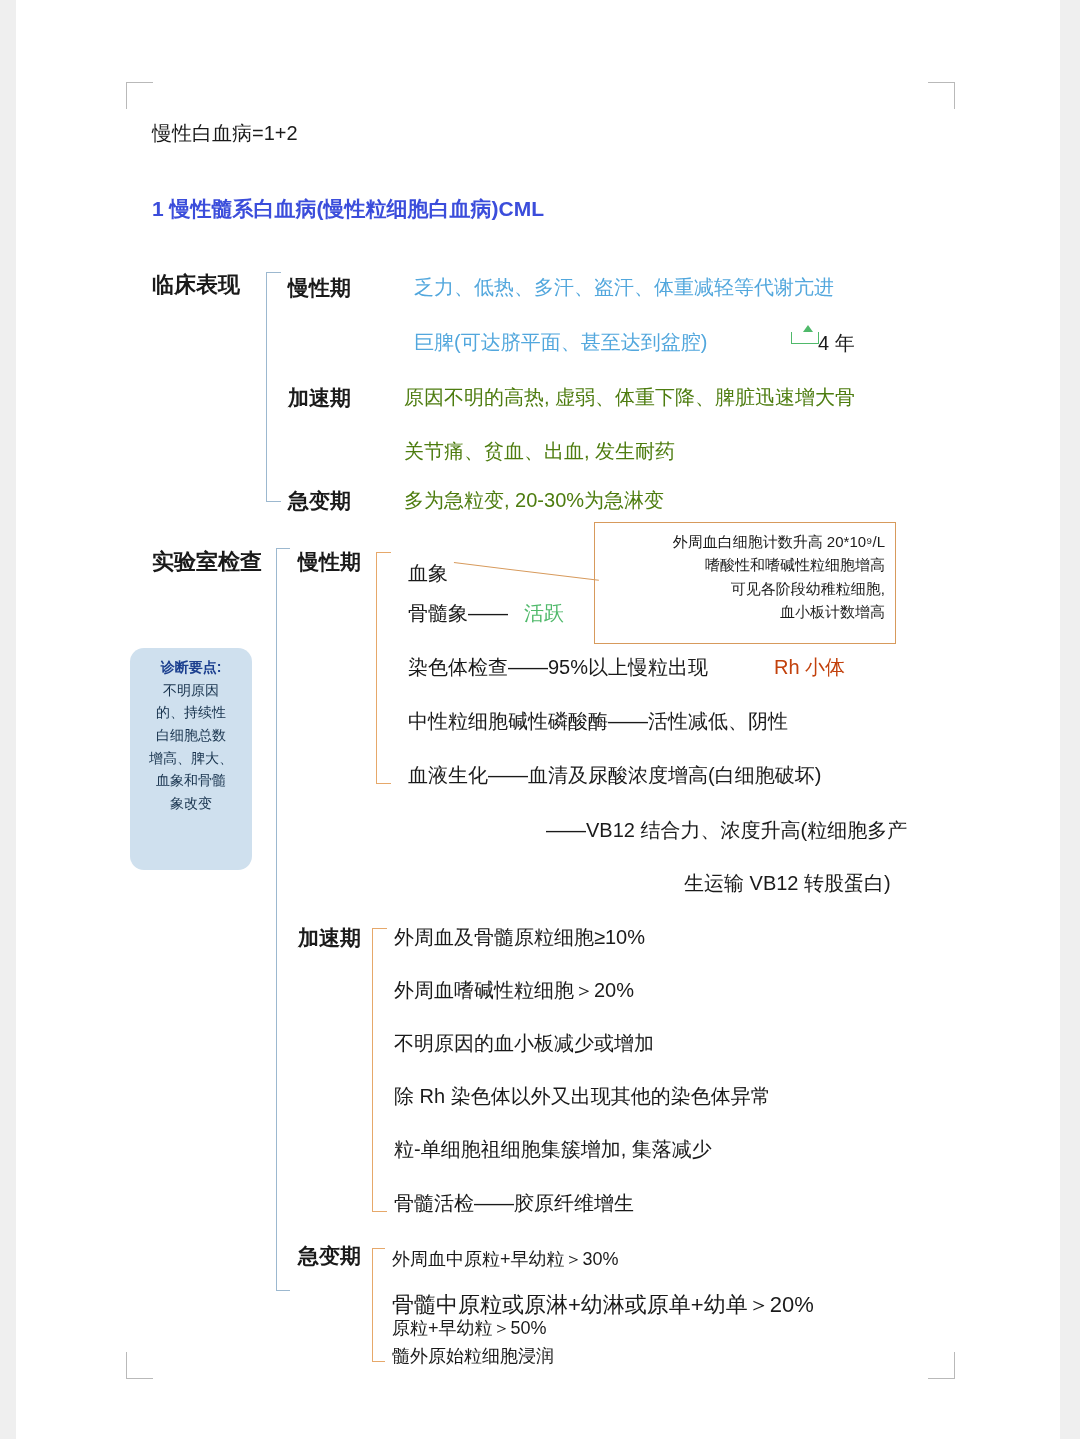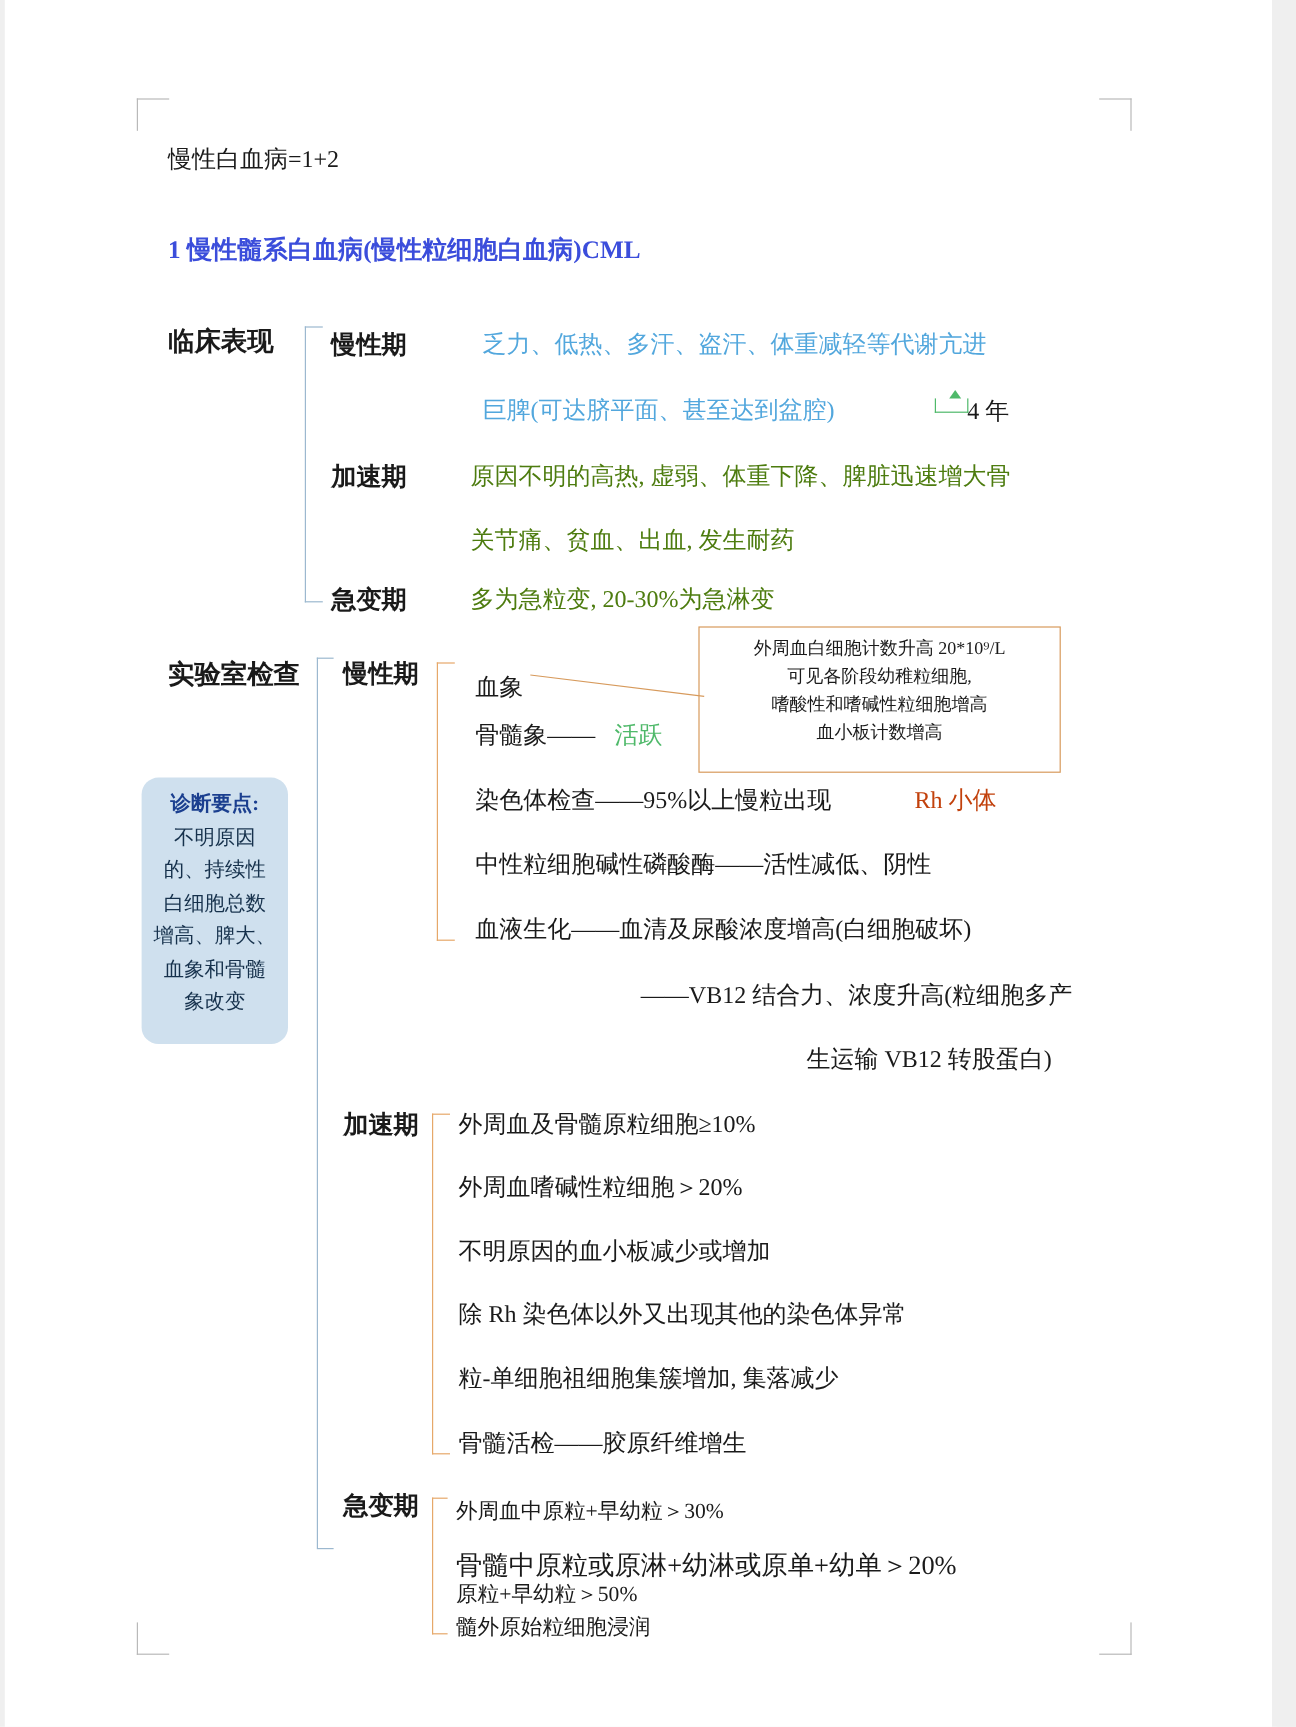--- a/index.html
+++ b/index.html
@@ -3,23 +3,22 @@
 <meta charset="utf-8">
 <style>
   html,body{margin:0;padding:0;}
   body{
     width:1080px;height:1439px;
     background:#efefef;
     font-family:"Liberation Sans","DejaVu Sans",sans-serif;
     overflow:hidden;
   }
   #page{
-    position:absolute;left:4px;top:0;width:1060px;height:1439px;
+    position:absolute;left:16px;top:0;width:1060px;height:1439px;
     background:#ffffff;
-    font-family:Liberation Serif, serif;
   }
   #right-strip{
     position:absolute;right:0;top:0;width:20px;height:1439px;background:#efefef;
   }
   
   .crop{position:absolute;width:26px;height:26px;}
   .crop.tl{border-left:1.5px solid #b9b9b9;border-top:1.5px solid #b9b9b9;}
   .crop.tr{border-right:1.5px solid #b9b9b9;border-top:1.5px solid #b9b9b9;}
   .crop.bl{border-left:1.5px solid #b9b9b9;border-bottom:1.5px solid #b9b9b9;}
   .crop.br{border-right:1.5px solid #b9b9b9;border-bottom:1.5px solid #b9b9b9;}
@@ -39,26 +38,26 @@
   .sz-small{font-size:16px;}
 
   
   .brk{position:absolute;border-left:1.6px solid #9cb8cf;border-top:1.6px solid #9cb8cf;border-bottom:1.6px solid #9cb8cf;border-right:none;}
   .brk-orange{position:absolute;border-left:1.6px solid #e6a86a;border-top:1.6px solid #e6a86a;border-bottom:1.6px solid #e6a86a;border-right:none;}
   .vline{position:absolute;border-left:1.6px solid #9cb8cf;}
 
   
   .callout{
     position:absolute;border:1.4px solid #d79a5c;background:#ffffff;
-    text-align:center;color:#1a1a1a;font-size:15px;line-height:1.55;
+    text-align:right;color:#1a1a1a;font-size:15px;line-height:1.55;
     padding:7px 10px;box-sizing:border-box;
   }
   .diag-box{
     position:absolute;background:#cfe0ee;border-radius:14px;
-    text-align:center;font-size:17px;line-height:1.62;color:#16314c;
+    text-align:center;font-size:14px;line-height:1.62;color:#16314c;
     padding:8px 6px;box-sizing:border-box;
   }
   .diag-box .hd{color:#1b3f8f;font-weight:bold;}
   .leader{position:absolute;height:0;border-top:1.4px solid #d79a5c;transform-origin:0 0;}
   .year-mark{position:absolute;border:1.6px solid #4fb96a;width:26px;height:11px;border-top:none;}
   .year-mark:after{content:"";position:absolute;left:11px;top:-7px;width:0;height:0;border-left:5px solid transparent;border-right:5px solid transparent;border-bottom:7px solid #4fb96a;}
 </style>
 </head>
 <body>
 
@@ -110,22 +109,22 @@
 
   <div class="t black sz-body" style="left:392px;top:706px;">中性粒细胞碱性磷酸酶——活性减低、阴性</div>
 
   <div class="t black sz-body" style="left:392px;top:760px;">血液生化——血清及尿酸浓度增高(白细胞破坏)</div>
 
   <div class="t black sz-body" style="left:530px;top:815px;">——VB12 结合力、浓度升高(粒细胞多产</div>
   <div class="t black sz-body" style="left:668px;top:868px;">生运输 VB12 转股蛋白)</div>
 
   <div class="callout" style="left:578px;top:522px;width:302px;height:122px;">
     <div>外周血白细胞计数升高 20*10⁹/L</div>
+    <div>嗜酸性和嗜碱性粒细胞增高</div>
     <div>可见各阶段幼稚粒细胞,</div>
-    <div>嗜酸性和嗜碱性粒细胞增高</div>
     <div>血小板计数增高</div>
   </div>
   <div class="leader" style="left:438px;top:562px;width:146px;transform:rotate(7deg);"></div>
 
   <div class="diag-box" style="left:114px;top:648px;width:122px;height:222px;">
     <div class="hd">诊断要点:</div>
     <div>不明原因</div>
     <div>的、持续性</div>
     <div>白细胞总数</div>
     <div>增高、脾大、</div>

